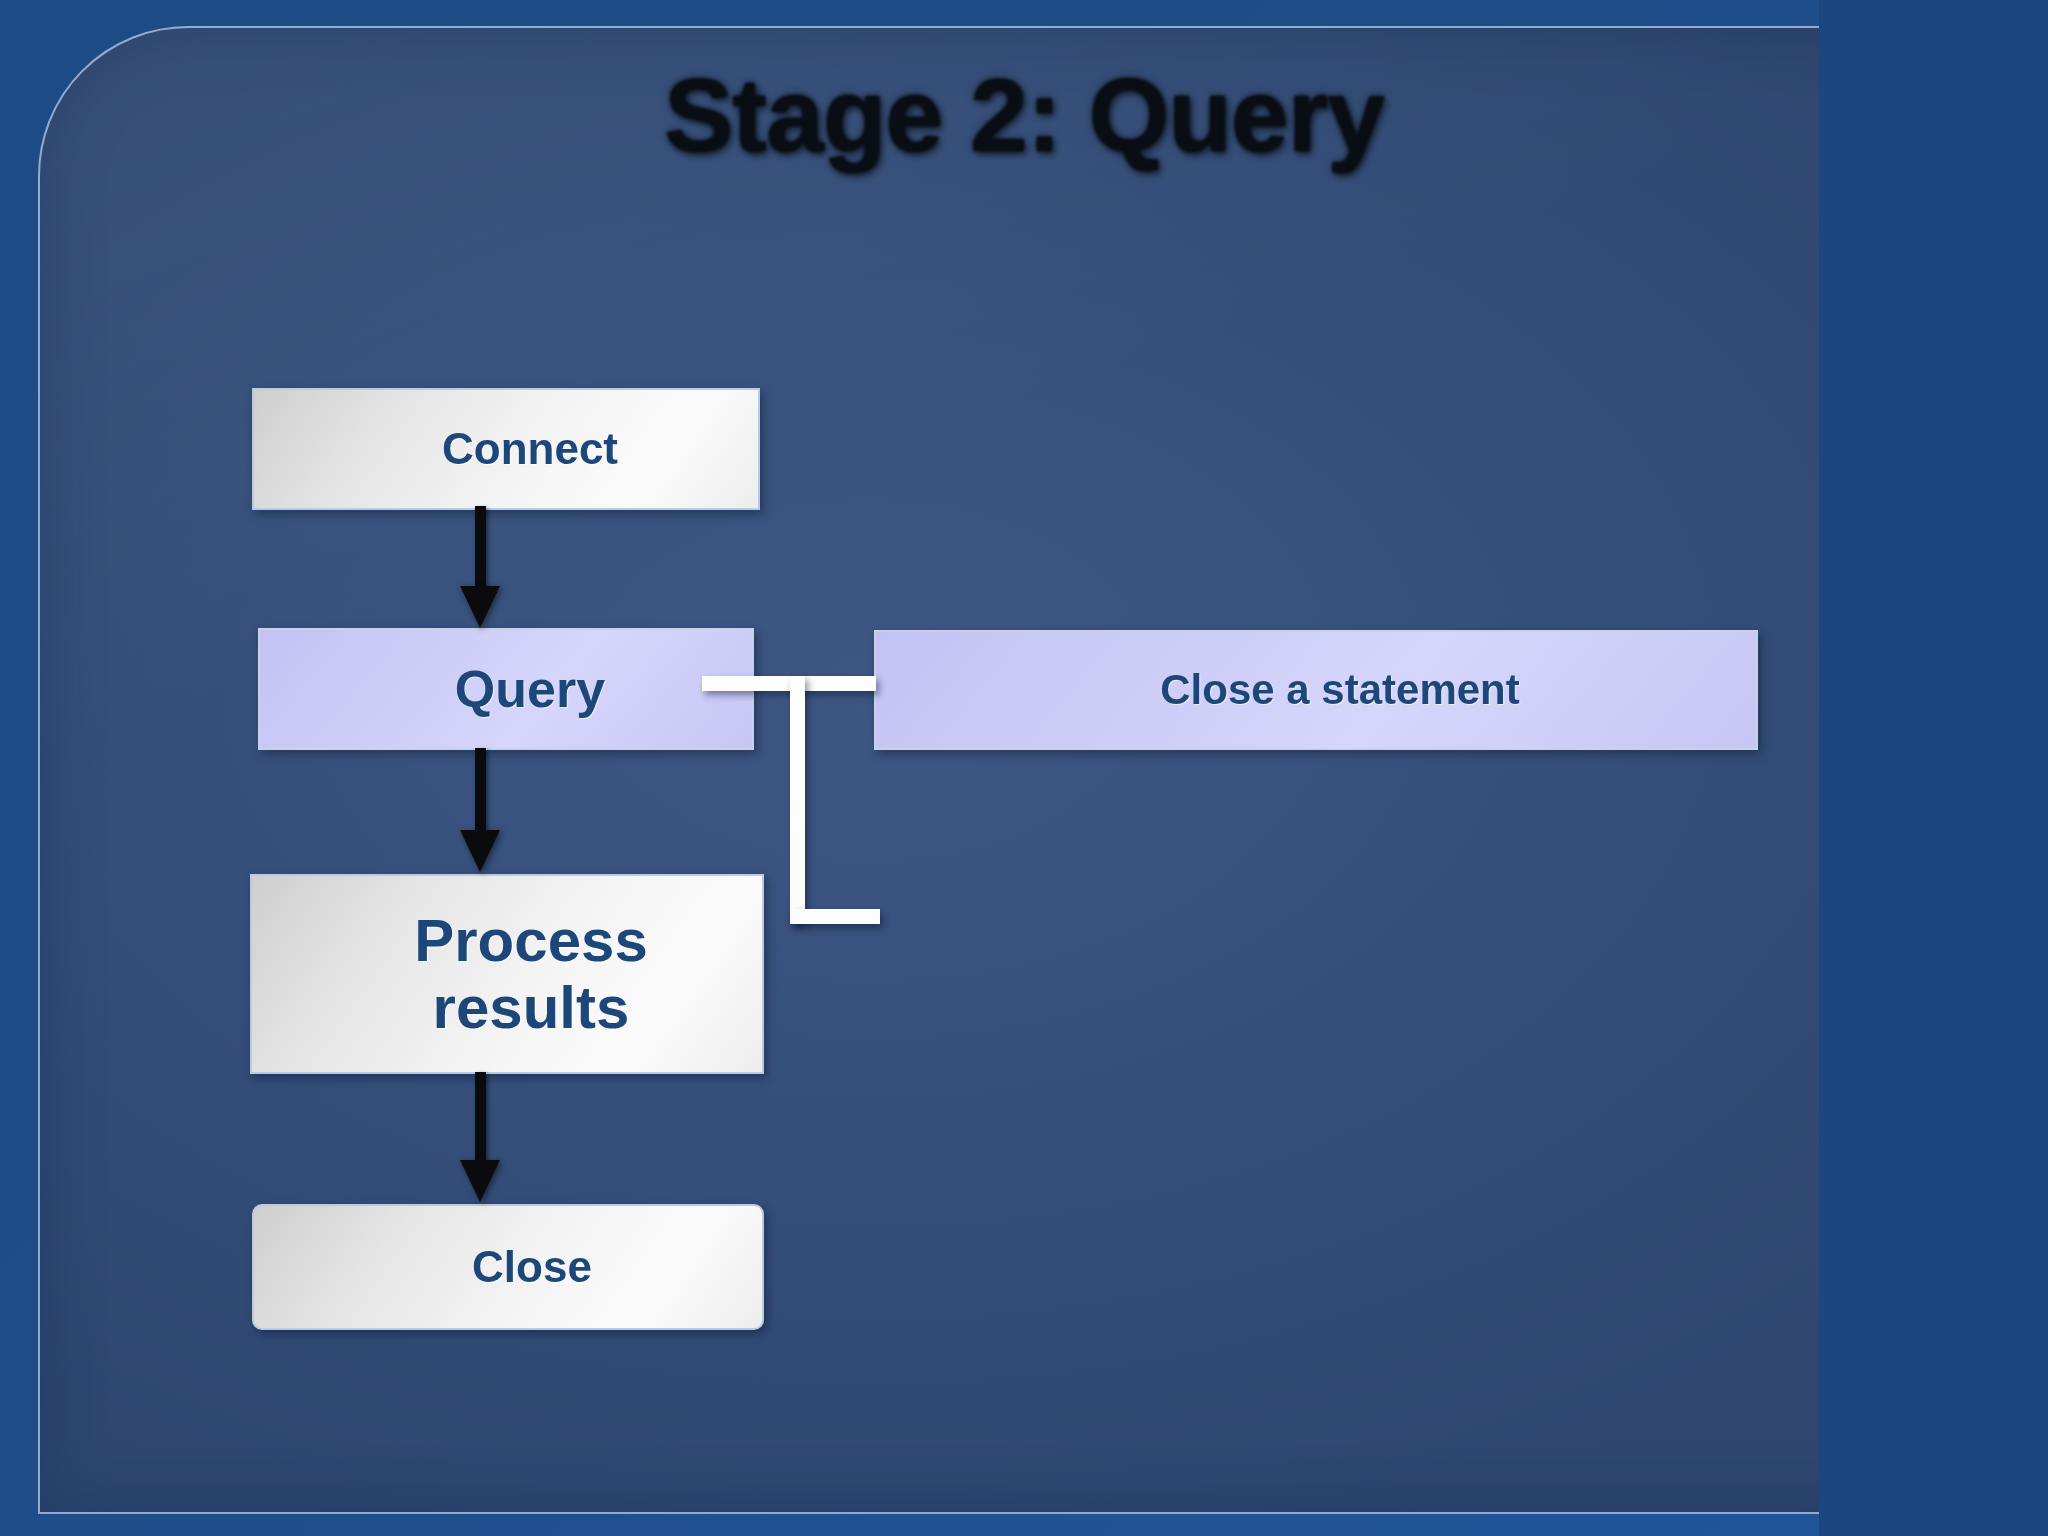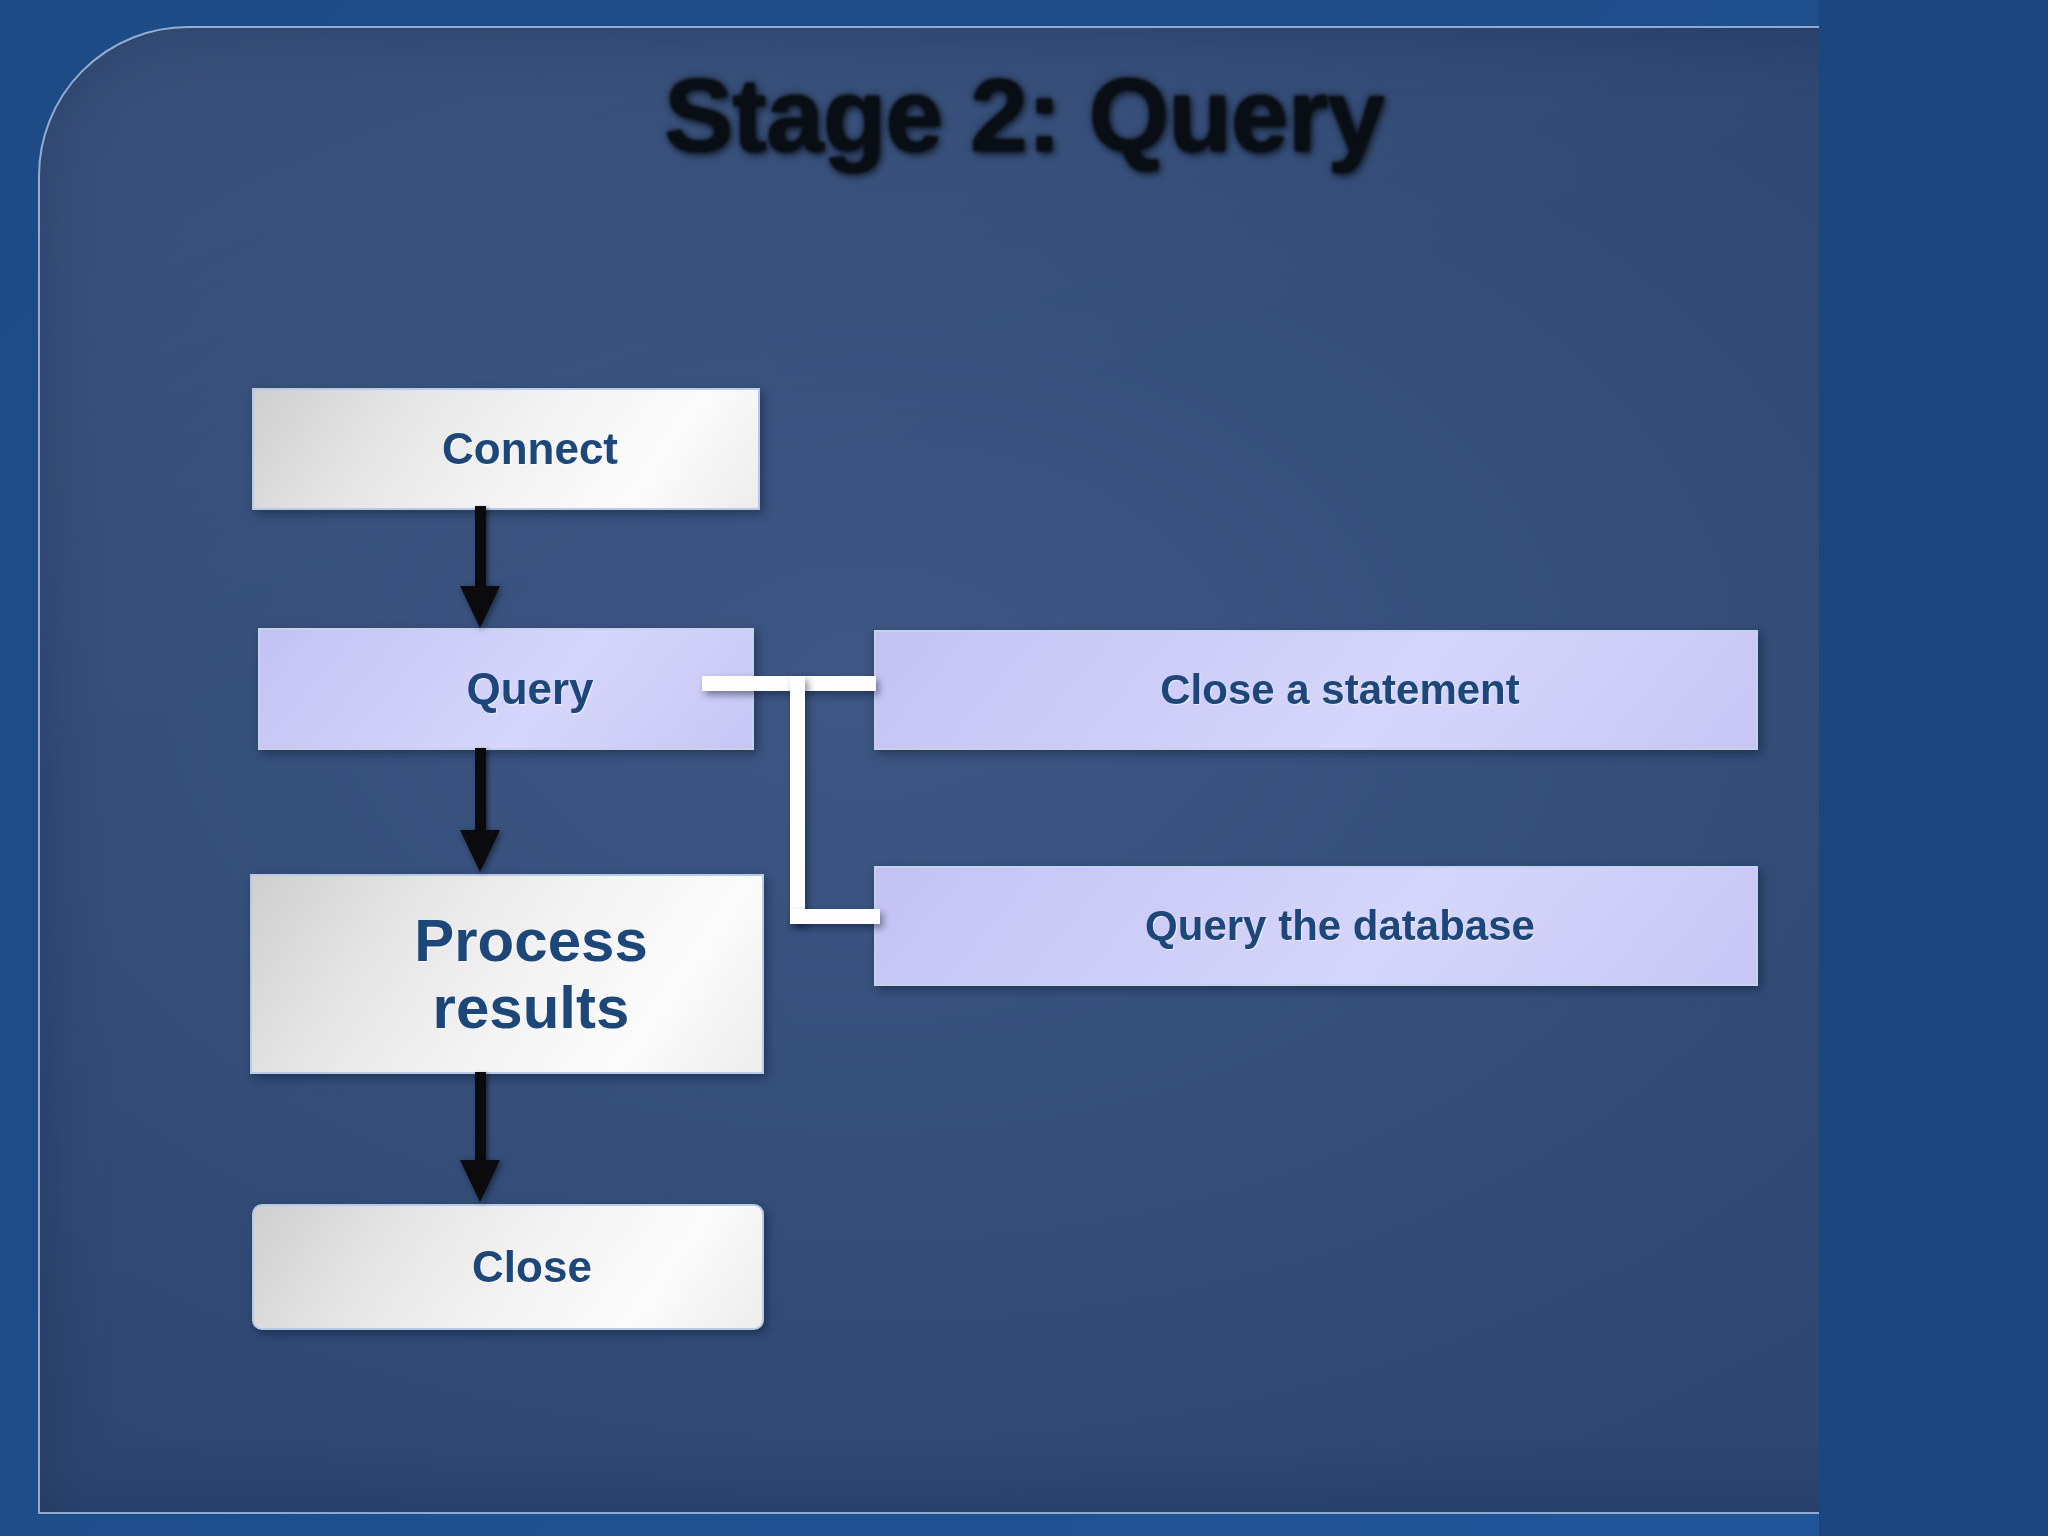--- a/index.html
+++ b/index.html
@@ -76,21 +76,21 @@
     background: linear-gradient(125deg, #cfcfcf 0%, #e6e6e6 28%, #f4f4f4 55%, #fbfbfb 78%, #ededed 100%);
     text-shadow: 1px 1px 1px rgba(255,255,255,0.9);
   }
   .box-lav {
     background: linear-gradient(130deg, #c3c2f3 0%, #cdccf7 30%, #d6d5fb 58%, #cfcef8 80%, #c6c5f4 100%);
     text-shadow: 1px 1px 1px rgba(255,255,255,0.65);
     border: 2px solid #c6d2ea;
   }
 
   #box-connect { left: 252px; top: 388px;  width: 456px; height: 118px; font-size: 44px; }
-  #box-query   { left: 258px; top: 628px;  width: 444px; height: 118px; font-size: 44px; }
+  #box-query   { left: 258px; top: 628px;  width: 444px; height: 118px; font-size: 52px; }
   #box-process { left: 250px; top: 874px;  width: 462px; height: 196px; font-size: 60px; }
   #box-close   { left: 252px; top: 1204px; width: 460px; height: 122px; font-size: 44px; border-radius: 10px; }
 
   #box-create  { left: 874px; top: 630px;  width: 832px; height: 116px; font-size: 42px; }
   #box-qdb     { left: 874px; top: 866px;  width: 832px; height: 116px; font-size: 42px; }
 
   
   .arrow { position: absolute; width: 70px; }
   .arrow .shaft {
     position: absolute;
@@ -157,23 +157,20 @@
   </div>
 
   <div id="box-close" class="box box-light">
     <span>Close</span>
   </div>
 
   <div id="box-create" class="box box-lav">
     <span>Close a statement</span>
   </div>
 
-  <div id="box-qdb" class="box box-lav">
-    <span>Query the database</span>
-  </div>
 
   <div id="arrow1" class="arrow">
     <div class="shaft"></div>
     <div class="head"></div>
   </div>
   <div id="arrow2" class="arrow">
     <div class="shaft"></div>
     <div class="head"></div>
   </div>
   <div id="arrow3" class="arrow">

